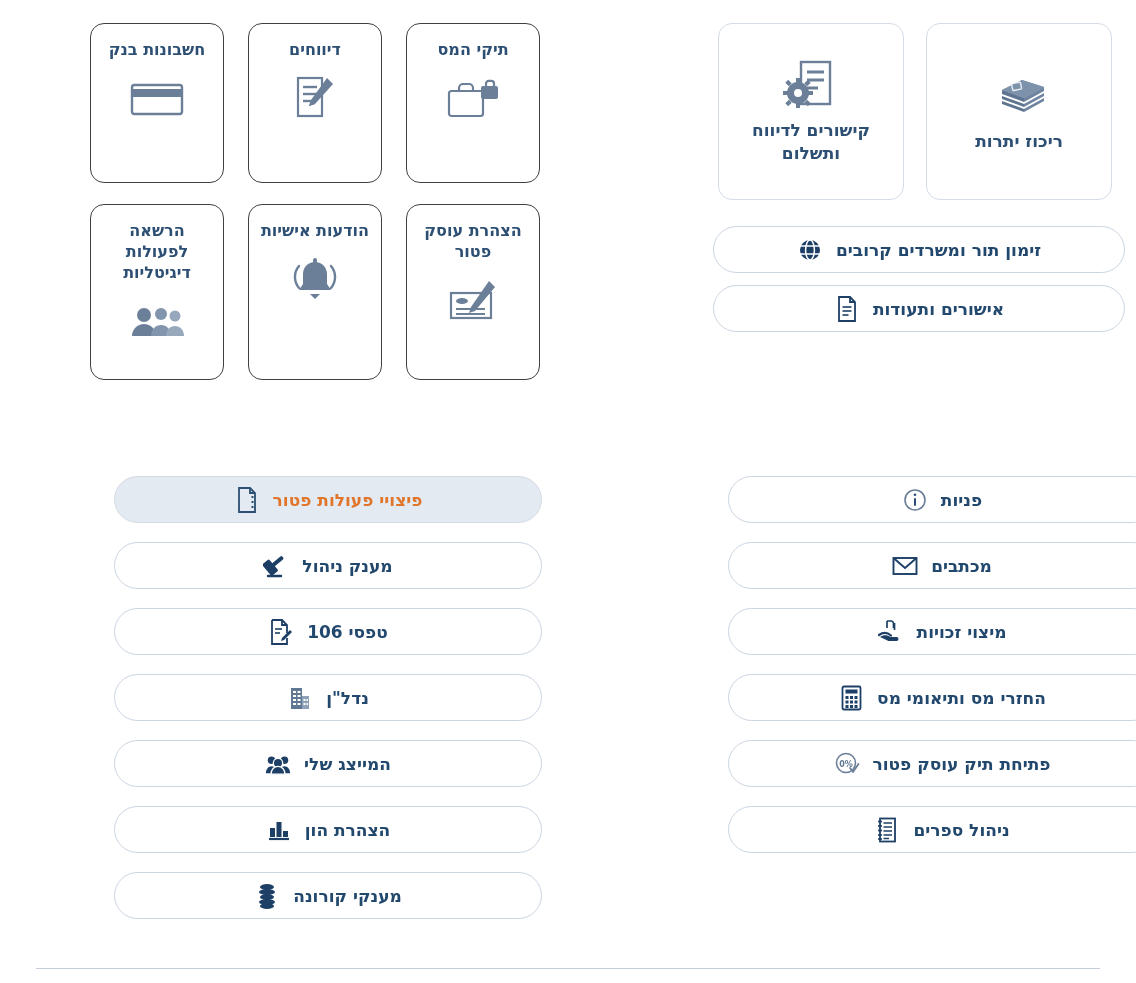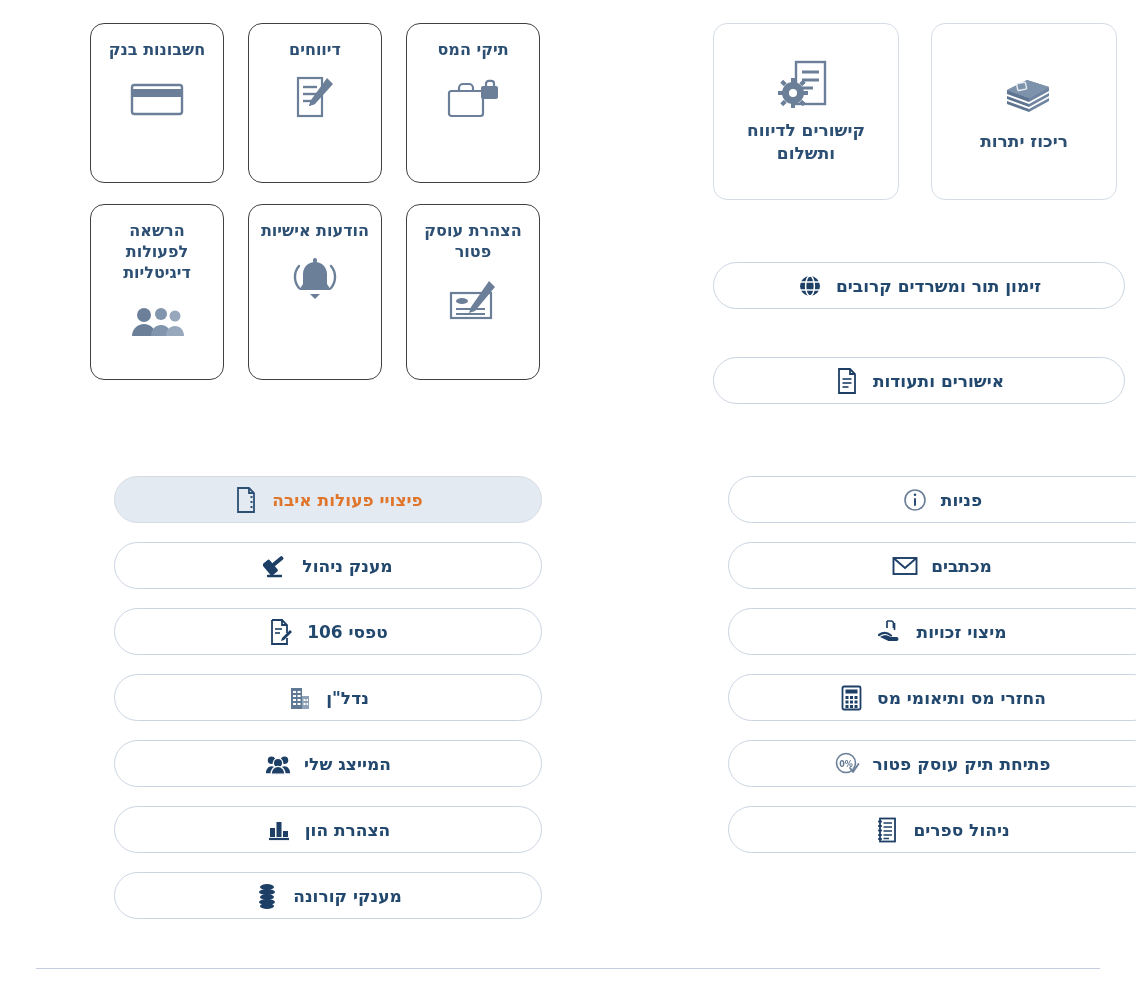--- a/index.html
+++ b/index.html
@@ -32,21 +32,21 @@
   .right-top {
     position: absolute;
     top: 23px;
     left: 713px;
     width: 404px;
   }
 
   .tile-row-right {
     display: flex;
     flex-direction: row-reverse;
-    justify-content: space-between;
+    justify-content: center;
     gap: 22px;
   }
 
   .tile {
     width: 186px;
     height: 177px;
     border: 1px solid #d5dce6;
     border-radius: 14px;
     background: #ffffff;
     display: flex;
@@ -140,21 +140,21 @@
   .pill .pill-icon {
     display: flex;
     align-items: center;
     justify-content: center;
     width: 26px;
     height: 26px;
     flex: 0 0 26px;
   }
   .pill .pill-label { flex: 0 0 auto; }
 
-  .pill.wide-r { width: 412px; justify-content: center; margin-top: 36px; }
+  .pill.wide-r { width: 412px; justify-content: center; }
 
   .pill.active {
     background: #e4eaf1;
     color: #e0762c;
     border-color: #d3dbe4;
   }
   .pill.active .pill-icon svg * { stroke: #2c4f73; }
 
   
   .lists {
@@ -362,21 +362,21 @@
       <div class="pill active">
         <span class="pill-icon">
           <svg width="20" height="26" viewBox="0 0 20 26">
             <path d="M2 1 h11 l5 5 v19 H2 Z" fill="none" stroke="#1d3f66" stroke-width="1.8"></path>
             <path d="M13 1 v5 h5" fill="none" stroke="#1d3f66" stroke-width="1.8"></path>
             <line x1="15.5" y1="9" x2="15.5" y2="11" stroke="#1d3f66" stroke-width="2"></line>
             <line x1="15.5" y1="14" x2="15.5" y2="16" stroke="#1d3f66" stroke-width="2"></line>
             <line x1="15.5" y1="19" x2="15.5" y2="21" stroke="#1d3f66" stroke-width="2"></line>
           </svg>
         </span>
-        <span class="pill-label">פיצויי פעולות איבה</span>
+        <span class="pill-label">פיצויי פעולות פטור</span>
       </div>
 
       <div class="pill">
         <span class="pill-icon">
           <svg width="26" height="26" viewBox="0 0 26 26">
             <g transform="rotate(-40 13 13)">
               <rect x="3" y="3" width="9" height="15" rx="1.5" fill="#1d3f66"></rect>
               <rect x="10" y="8.5" width="14" height="4" rx="1.5" fill="#1d3f66"></rect>
             </g>
             <line x1="5" y1="23" x2="18" y2="23" stroke="#1d3f66" stroke-width="2.4" stroke-linecap="round"></line>

